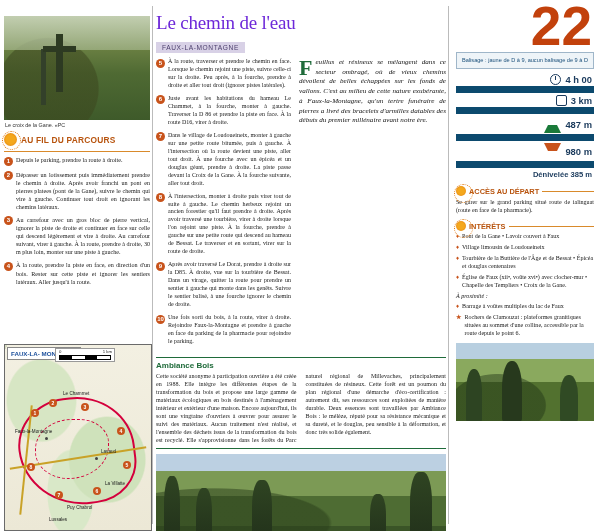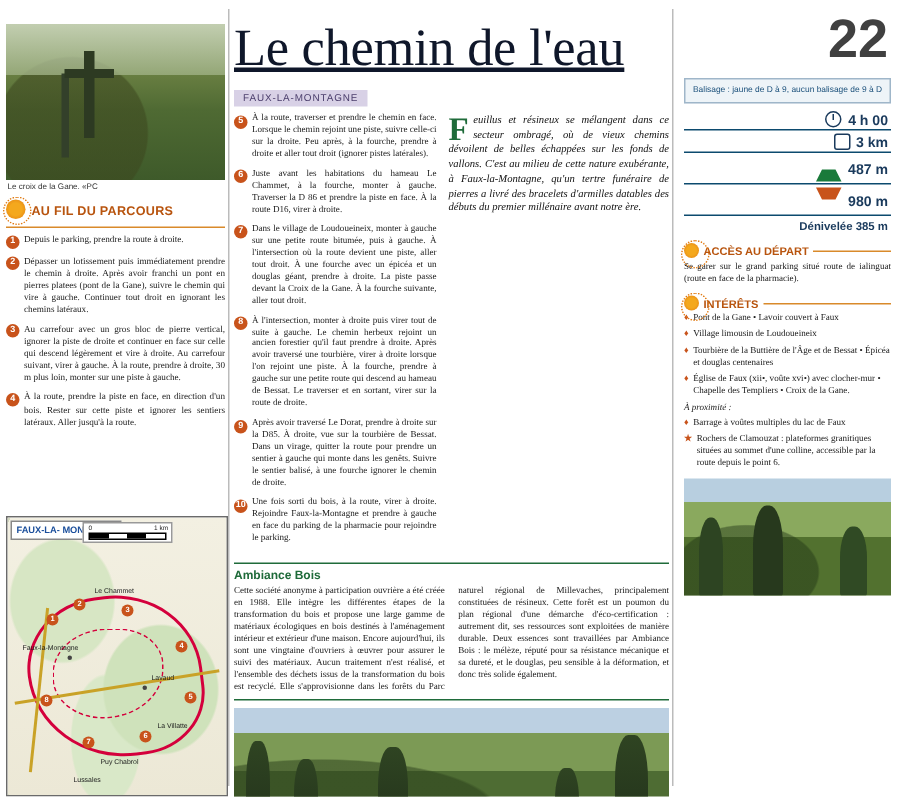--- a/index.html
+++ b/index.html
@@ -94,22 +94,22 @@
   .road2{position:absolute;left:20px;top:60px;width:1.6px;height:110px;background:#c9a227;transform:rotate(6deg);}
   .mk{position:absolute;width:8px;height:8px;border-radius:50%;background:#c8531b;color:#fff;
       font-family:"Liberation Sans",sans-serif;font-size:5px;line-height:8px;text-align:center;font-weight:bold;}
   .mplace{position:absolute;font-family:"Liberation Sans",sans-serif;font-size:4.6px;color:#1a1a1a;}
   .mdot{position:absolute;width:3px;height:3px;background:#444;border-radius:50%;}
   .folio{position:absolute;left:2px;bottom:-1px;font-family:"Liberation Sans",sans-serif;font-size:6px;color:#555;}
 
   
   .col-mid{position:absolute;left:156px;top:6px;width:290px;height:519px;}
   .title-main{
-    font-family:"Liberation Serif",serif;font-size:35px;color:#0f172a;letter-spacing:-.2px;
-    margin:6px 0 2px 0;font-style:normal;text-decoration:underline;
+    font-family:"Liberation Serif",serif;font-size:19px;color:#6d28d9;letter-spacing:-.2px;
+    margin:6px 0 2px 0;font-style:normal;
   }
   .subtitle-bar{
     display:inline-block;background:#d8d1e6;color:#4a3d6b;
     font-family:"Liberation Sans",sans-serif;font-size:6.6px;letter-spacing:.6px;
     padding:2px 6px;margin-bottom:5px;
   }
   .lead{font-style:italic;font-size:7.1px;line-height:1.37;color:#111;text-align:justify;}
   .lead .drop{
     float:left;font-size:22px;line-height:17px;font-weight:bold;color:#1f6b3a;
     padding:1px 3px 0 0;font-style:normal;
@@ -132,27 +132,27 @@
     background:
       radial-gradient(ellipse at 20% 75%, rgba(40,60,25,.5) 0 35%, rgba(0,0,0,0) 36%),
       linear-gradient(#bcd0e2 0 18%, #7c9a55 18% 46%, #4e6c33 46% 78%, #3a5427 78% 100%);
     position:relative;overflow:hidden;
   }
   .photo-mid .tree{position:absolute;bottom:0;width:16px;height:62px;background:linear-gradient(#2f4422,#21301a);border-radius:40% 40% 6% 6%;}
 
   
   .col-right{position:absolute;left:452px;top:0;width:148px;height:531px;background:#ffffff;}
   .rnum{
-    font-family:"Liberation Sans",sans-serif;font-weight:bold;font-size:36px;color:#404040;
+    font-family:"Liberation Sans",sans-serif;font-weight:bold;font-size:55px;color:#c2410c;
     text-align:right;line-height:44px;margin:4px 8px 0 0;
   }
   .rpanel{margin:4px 6px 0 4px;border:1px solid #9fb6c9;background:#eef4f8;padding:4px 5px;}
   .rpanel .bal{font-family:"Liberation Sans",sans-serif;font-size:5.6px;color:#1a4f7a;line-height:1.3;text-align:center;}
   .stats{margin:3px 6px 0 4px;font-family:"Liberation Sans",sans-serif;}
-  .srow{display:flex;align-items:center;justify-content:flex-end;gap:4px;border-bottom:1px solid #0c4a6e;padding:1.5px 2px;}
+  .srow{display:flex;align-items:center;justify-content:flex-end;gap:4px;border-bottom:7px solid #0c4a6e;padding:1.5px 2px;}
   .srow .ic{width:9px;height:9px;flex:0 0 auto;}
   .srow .v{font-size:9.4px;font-weight:bold;color:#1a3a5c;}
   .ic-clock{border:1.3px solid #1a3a5c;border-radius:50%;position:relative;}
   .ic-clock:after{content:"";position:absolute;left:3.4px;top:1.6px;width:1.2px;height:3.4px;background:#1a3a5c;}
   .ic-dist{border:1.3px solid #1a3a5c;border-radius:2px;}
   .ic-up{width:0;height:0;border-left:4.5px solid transparent;border-right:4.5px solid transparent;border-bottom:8px solid #1a7a3a;}
   .ic-dn{width:0;height:0;border-left:4.5px solid transparent;border-right:4.5px solid transparent;border-top:8px solid #c8531b;}
   .deniv{font-family:"Liberation Sans",sans-serif;font-size:7.6px;font-weight:bold;color:#1a3a5c;text-align:right;padding:2px 2px 0 0;}
 
   .rhead{

